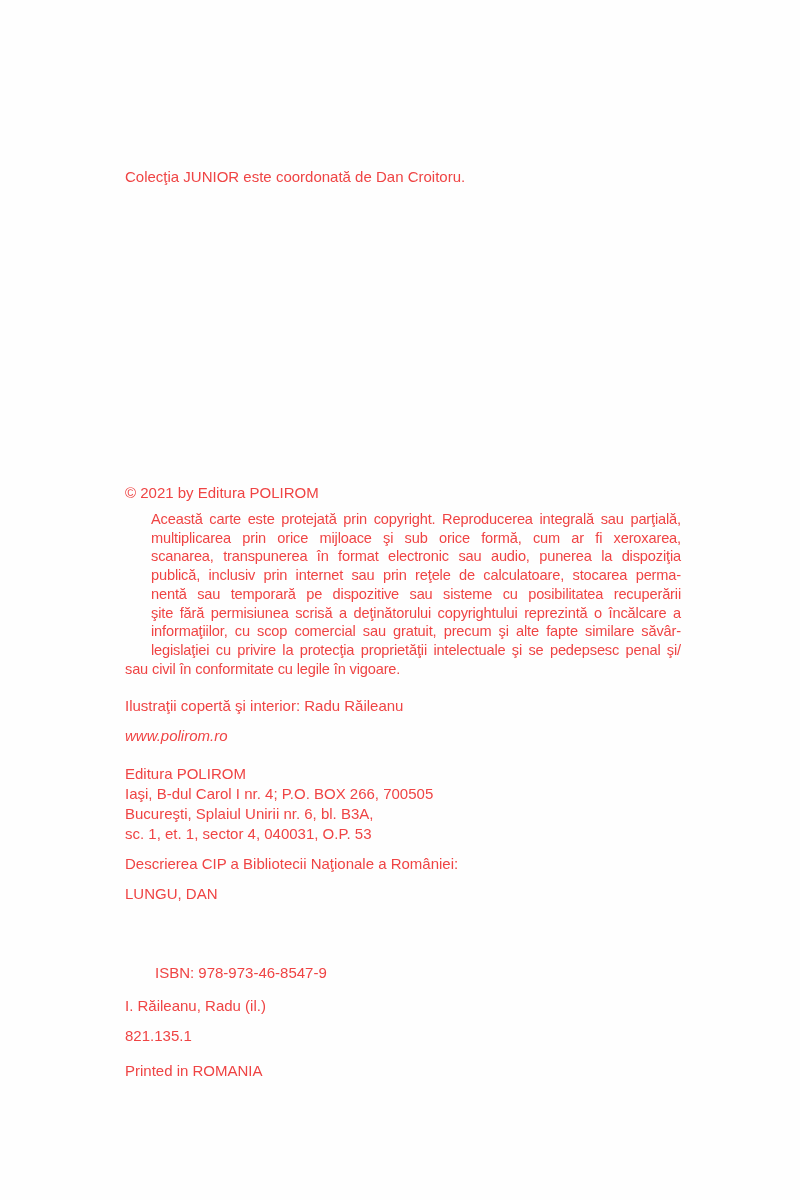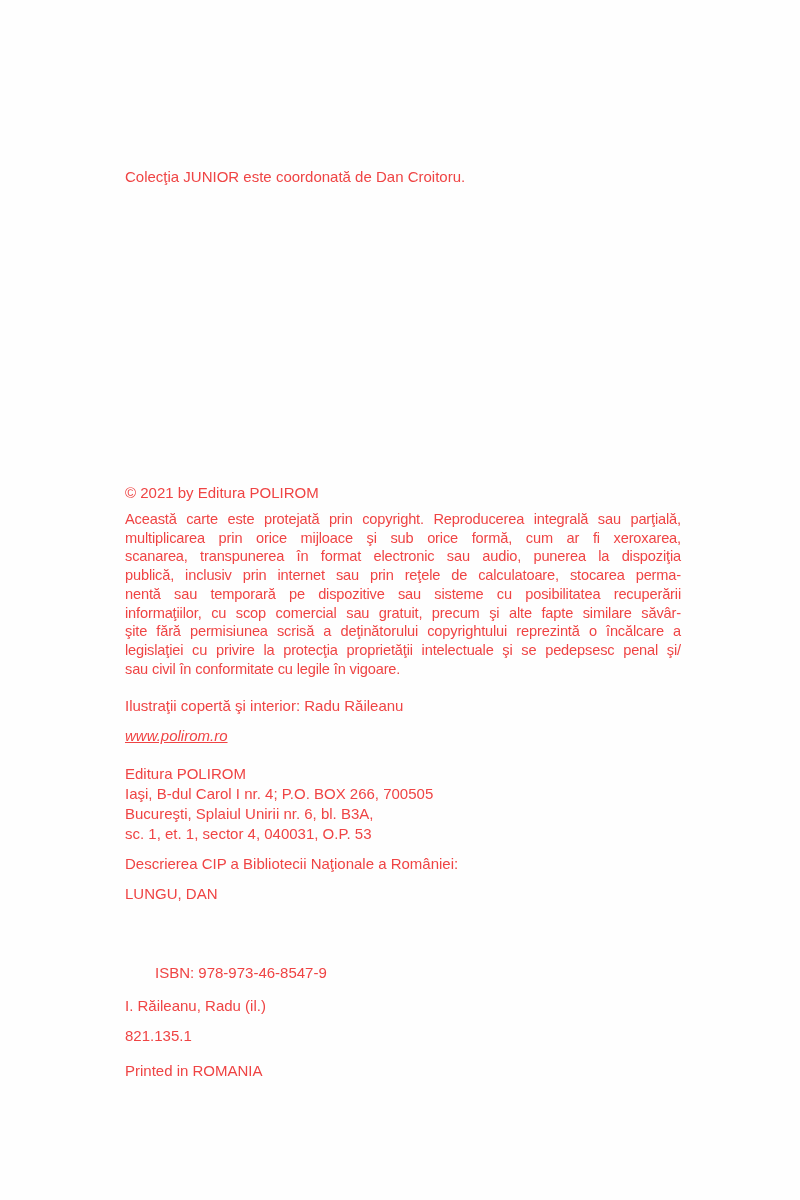--- a/index.html
+++ b/index.html
@@ -26,22 +26,23 @@
   .copy-para {
     font-size: 14.6px;
     letter-spacing: -0.15px;
     line-height: 18.7px;
   }
   .copy-para div {
     text-align: justify;
   }
   .copy-para div.jl {
     text-align-last: justify;
+    margin-left: 26px;
   }
-  .italic { font-style: italic; text-decoration: underline; }
+  .italic { font-style: italic; }
   .cip-title-line1 {
     padding-left: 30px;
     text-align: justify;
     text-align-last: justify;
   }
   .indented { padding-left: 30px; }
   .publisher-block div { line-height: 20px; }
 </style>
 </head>
 <body>
@@ -51,22 +52,22 @@
   <div class="block" style="top:167px">Colecţia JUNIOR este coordonată de Dan Croitoru.</div>
 
   <div class="block" style="top:483px">© 2021 by Editura POLIROM</div>
 
   <div class="block copy-para" style="top:510px">
       <div class="jl">Această carte este protejată prin copyright. Reproducerea integrală sau parţială,</div>
       <div class="jl">multiplicarea prin orice mijloace şi sub orice formă, cum ar fi xeroxarea,</div>
       <div class="jl">scanarea, transpunerea în format electronic sau audio, punerea la dispoziţia</div>
       <div class="jl">publică, inclusiv prin internet sau prin reţele de calculatoare, stocarea perma-</div>
       <div class="jl">nentă sau temporară pe dispozitive sau sisteme cu posibilitatea recuperării</div>
+      <div class="jl">şite fără permisiunea scrisă a deţinătorului copyrightului reprezintă o încălcare a</div>
       <div class="jl">informaţiilor, cu scop comercial sau gratuit, precum şi alte fapte similare săvâr-</div>
-      <div class="jl">şite fără permisiunea scrisă a deţinătorului copyrightului reprezintă o încălcare a</div>
       <div class="jl">legislaţiei cu privire la protecţia proprietăţii intelectuale şi se pedepsesc penal şi/</div>
       <div>sau civil în conformitate cu legile în vigoare.</div>
     </div>
 
   <div class="block" style="top:696px">Ilustraţii copertă şi interior: Radu Răileanu</div>
 
   <div class="block italic" style="top:726px">www.polirom.ro</div>
 
   <div class="block publisher-block" style="top:764px">
     <div>Editura POLIROM</div>

